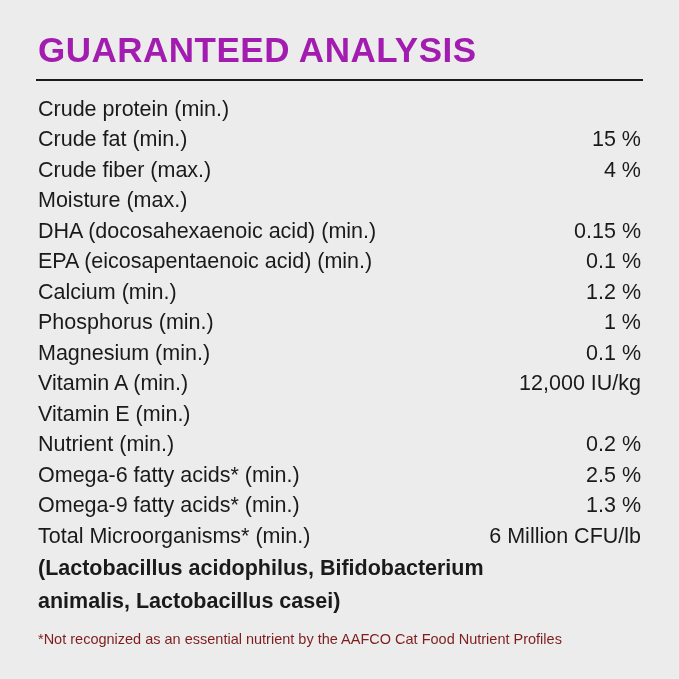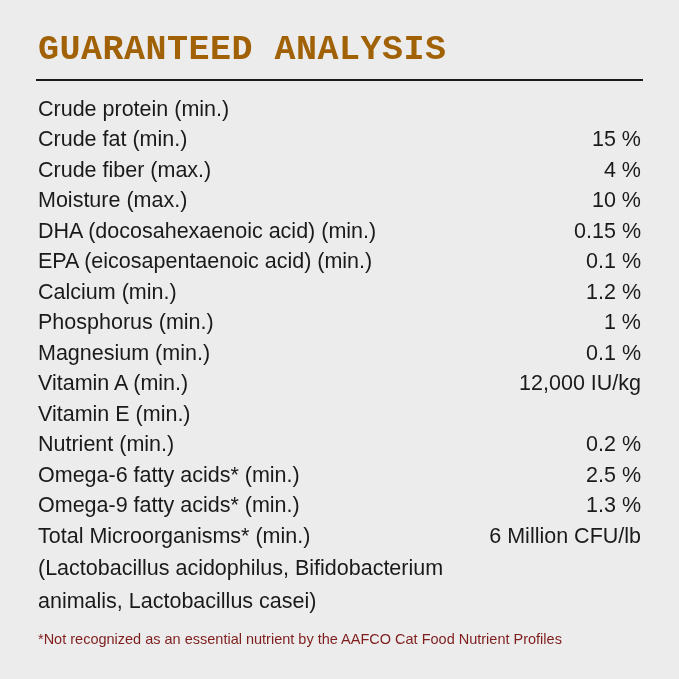--- a/index.html
+++ b/index.html
@@ -16,25 +16,25 @@
   }
   .panel {
     box-sizing: border-box;
     width: 679px;
     height: 679px;
     padding: 30px 36px 20px 36px;
     display: flex;
     flex-direction: column;
   }
   .title {
-    font-family: Liberation Mono, monospace;
+    font-family: Liberation Sans, sans-serif;
     font-size: 35px;
     font-weight: bold;
     letter-spacing: 0.5px;
-    color: #a16207;
+    color: #a21caf;
     padding: 2px 0 10px 2px;
     line-height: 1.05;
   }
   .rule {
     height: 2px;
     background: #1a1a1a;
     width: 100%;
     margin-bottom: 13px;
   }
   .rows {
@@ -55,20 +55,21 @@
   }
   .row .value {
     text-align: right;
     padding-left: 14px;
   }
   .continuation {
     font-size: 21.5px;
     line-height: 1.4;
     padding: 0 2px;
     margin-top: 2px;
+    font-weight: bold;
   }
   .footnote {
     font-size: 14.5px;
     line-height: 1.3;
     padding: 0 2px;
     margin-top: 14px;
     color: #7f1d1d;
   }
 </style>
 </head>
@@ -90,21 +91,20 @@
       <span class="value">15 %</span>
     </div>
 
     <div class="row">
       <span class="label">Crude fiber (max.)</span>
       <span class="value">4 %</span>
     </div>
 
     <div class="row">
       <span class="label">Moisture (max.)</span>
-      <span class="value">10 %</span>
     </div>
 
     <div class="row">
       <span class="label">DHA (docosahexaenoic acid) (min.)</span>
       <span class="value">0.15 %</span>
     </div>
 
     <div class="row">
       <span class="label">EPA (eicosapentaenoic acid) (min.)</span>
       <span class="value">0.1 %</span>

